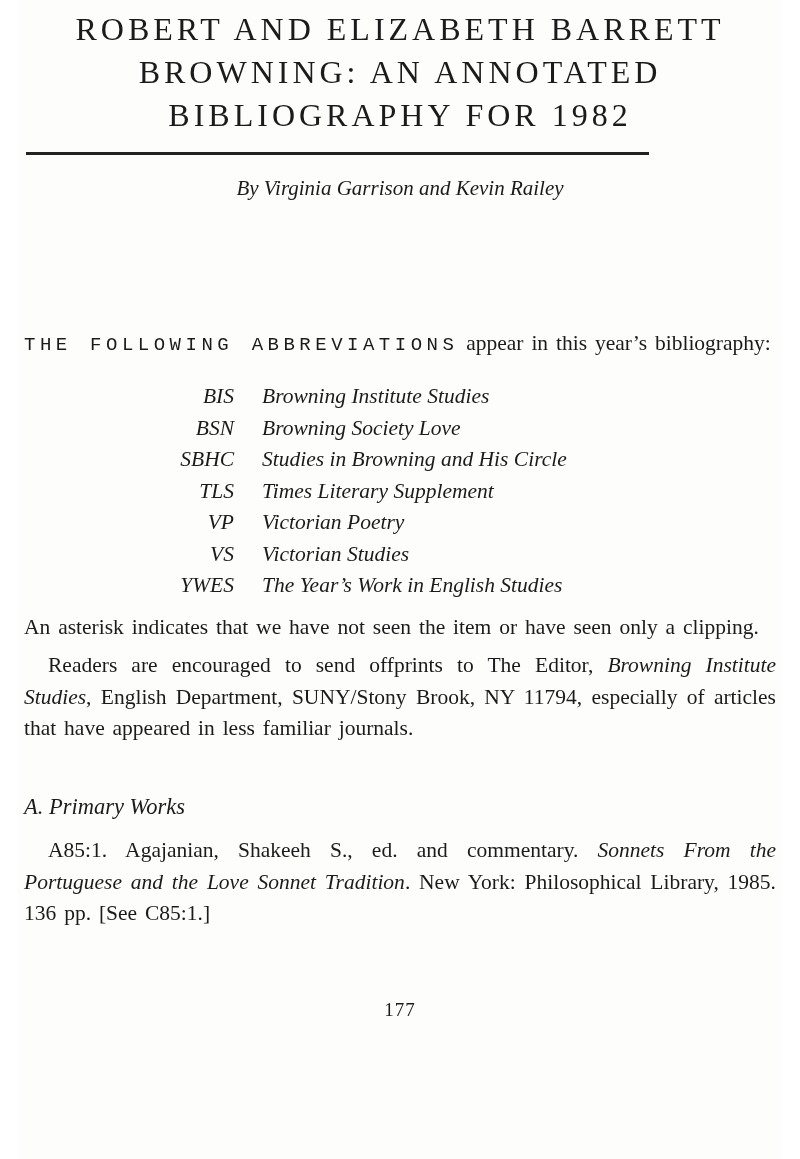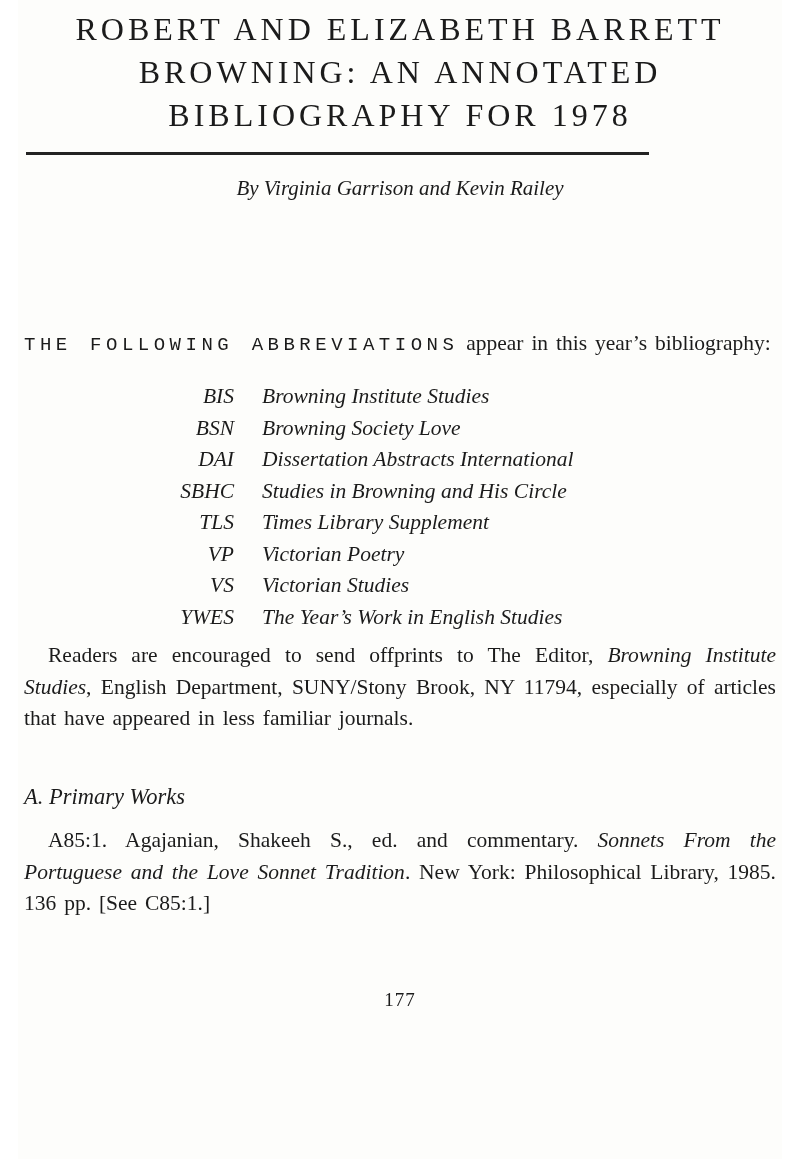--- a/index.html
+++ b/index.html
@@ -91,64 +91,61 @@
   .italic { font-style: italic; }
 </style>
 </head>
 <body>
 
 <div class="page">
 
   <header class="title-block">
     <div class="title-line">ROBERT AND ELIZABETH BARRETT</div>
     <div class="title-line">BROWNING: AN ANNOTATED</div>
-    <div class="title-line">BIBLIOGRAPHY FOR 1978</div>
+    <div class="title-line">BIBLIOGRAPHY FOR 1982</div>
   </header>
 
   <div class="rule"></div>
 
   <div class="byline">By Virginia Garrison and Kevin Railey</div>
 
   <p class="para intro"><span class="smallcaps">THE FOLLOWING ABBREVIATIONS</span><span> appear in this year’s bib­liography:</span></p>
 
   <div class="abbrev-table">
     <div class="abbrev-row">
         <span class="abbr">BIS</span>
         <span class="abbr-title">Browning Institute Studies</span>
       </div>
     <div class="abbrev-row">
         <span class="abbr">BSN</span>
         <span class="abbr-title">Browning Society Love</span>
       </div>
     <div class="abbrev-row">
-        <span class="abbr">DAI</span>
-        <span class="abbr-title">Dissertation Abstracts International</span>
-      </div>
-    <div class="abbrev-row">
         <span class="abbr">SBHC</span>
         <span class="abbr-title">Studies in Browning and His Circle</span>
       </div>
     <div class="abbrev-row">
         <span class="abbr">TLS</span>
-        <span class="abbr-title">Times Library Supplement</span>
+        <span class="abbr-title">Times Literary Supplement</span>
       </div>
     <div class="abbrev-row">
         <span class="abbr">VP</span>
         <span class="abbr-title">Victorian Poetry</span>
       </div>
     <div class="abbrev-row">
         <span class="abbr">VS</span>
         <span class="abbr-title">Victorian Studies</span>
       </div>
     <div class="abbrev-row">
         <span class="abbr">YWES</span>
         <span class="abbr-title">The Year’s Work in English Studies</span>
       </div>
   </div>
 
+  <p class="para asterisk-note">An asterisk indicates that we have not seen the item or have seen only a clipping.</p>
 
   <p class="para readers-note"><span>Readers are encouraged to send offprints to The Editor, </span><span class="italic">Browning Institute Studies</span><span>, English Department, SUNY/Stony Brook, NY 11794, especially of articles that have appeared in less familiar journals.</span></p>
 
   <h2 class="section-heading">A. Primary Works</h2>
 
   <p class="para entry"><span>A85:1. Agajanian, Shakeeh S., ed. and commentary. </span><span class="italic">Sonnets From the Portuguese and the Love Sonnet Tradition</span><span>. New York: Philosophical Library, 1985. 136 pp. [See C85:1.]</span></p>
 
   <div class="page-number">177</div>
 
 </div>

